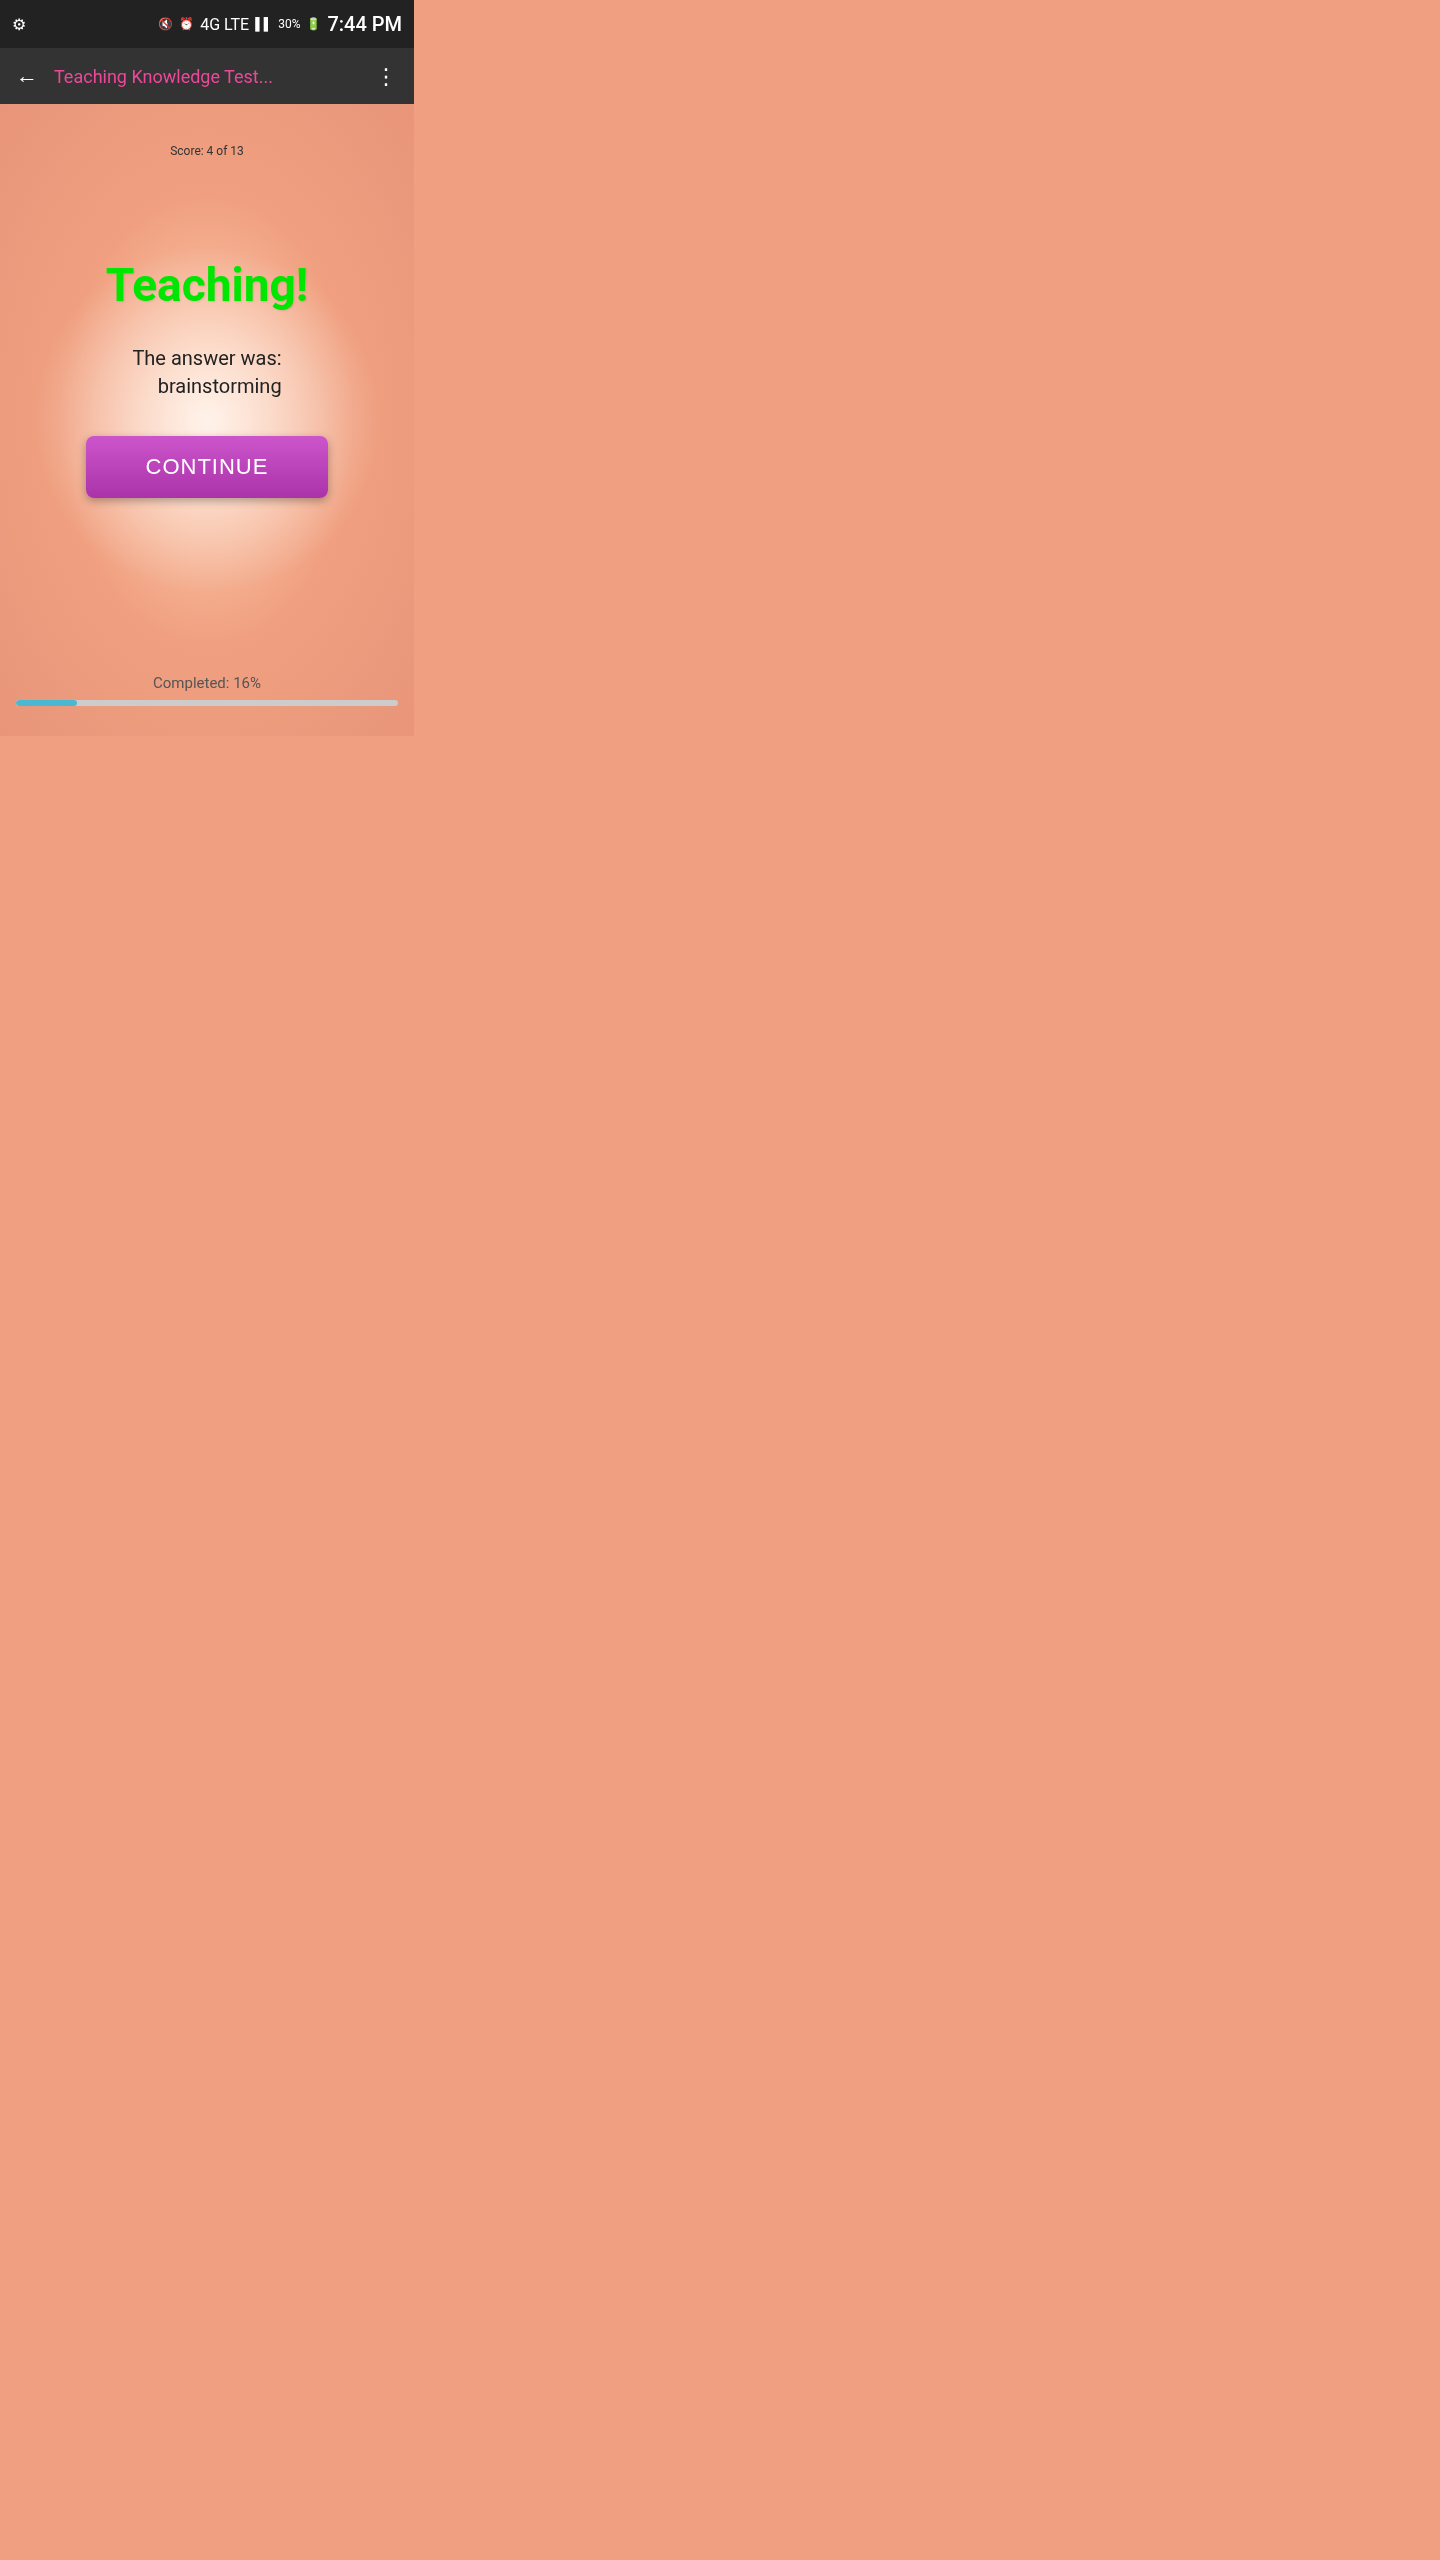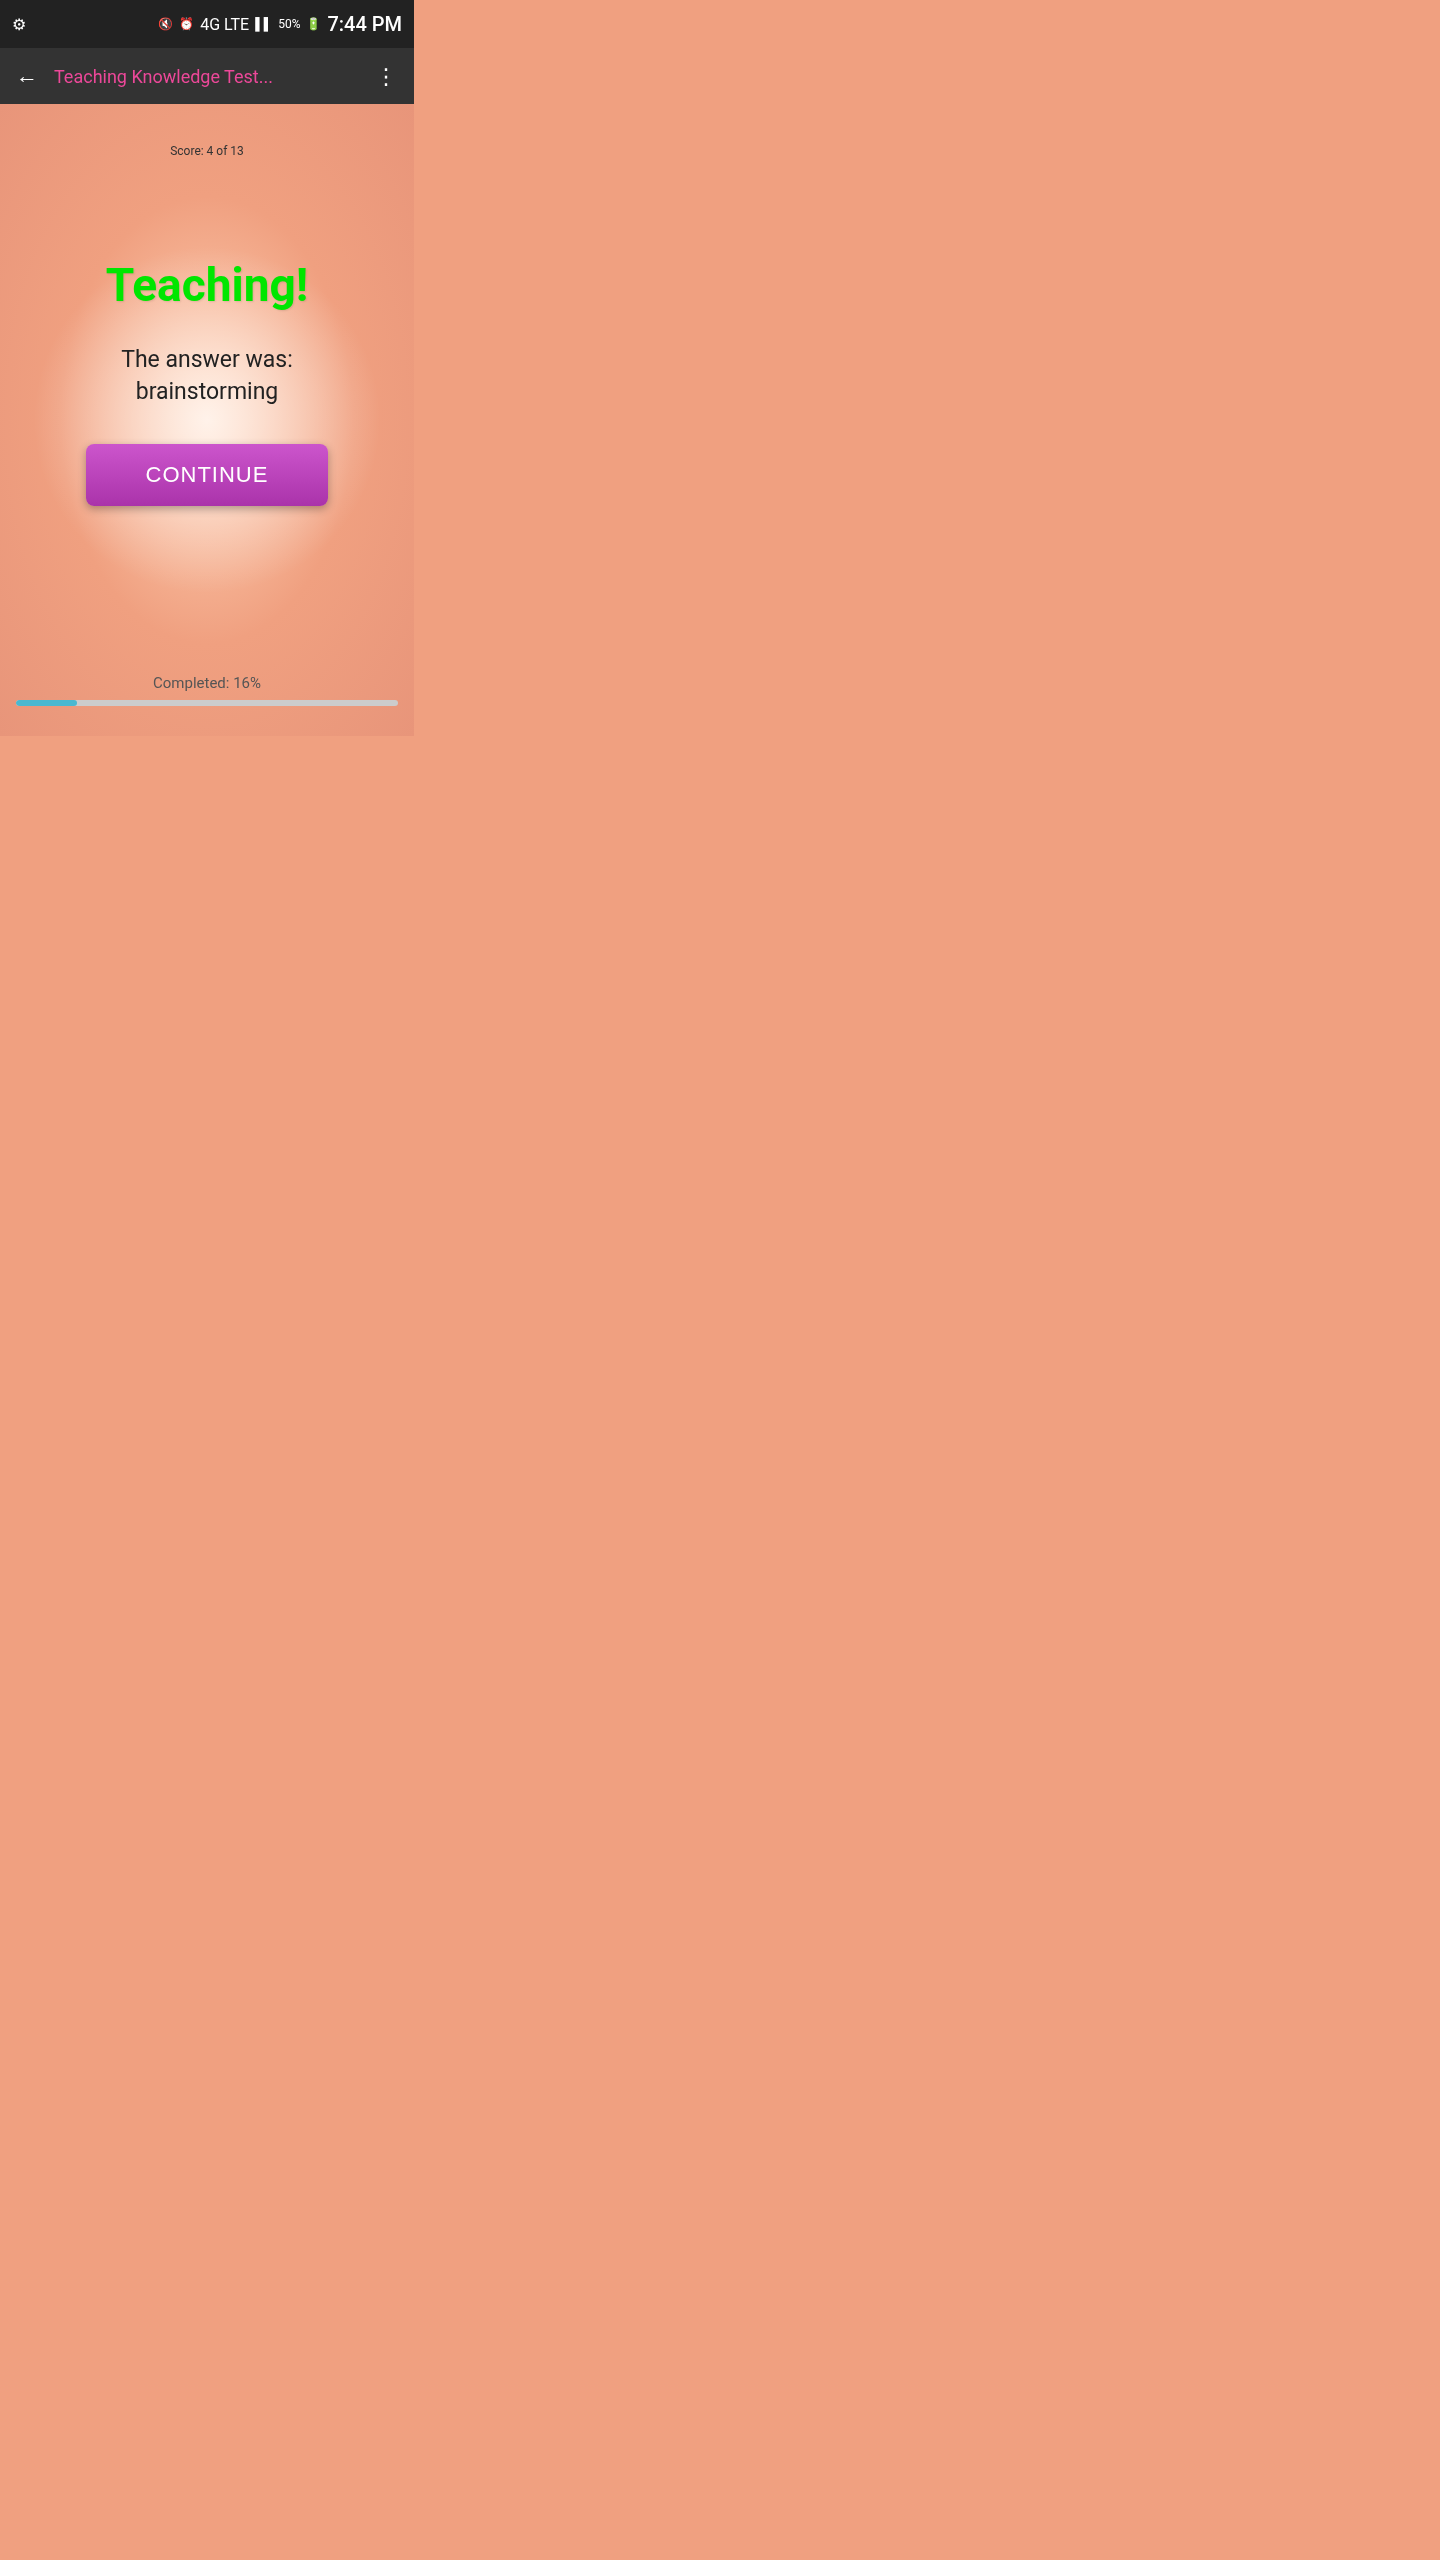--- a/index.html
+++ b/index.html
@@ -134,23 +134,23 @@
 
     .correct-text {
       font-size: 46px;
       font-weight: bold;
       color: #00e600;
       text-shadow: 1px 1px 2px rgba(0,0,0,0.1);
       margin-bottom: 32px;
     }
 
     .answer-text {
-      font-size: 23px;
+      font-size: 20px;
       color: #222;
-      text-align: center;
+      text-align: right;
       line-height: 1.4;
       margin-bottom: 36px;
     }
 
     
     .continue-btn {
       background: linear-gradient(to bottom, #cc55cc, #aa33aa);
       color: white;
       border: none;
       border-radius: 8px;
@@ -201,21 +201,21 @@
 
 <div class="status-bar">
   <div class="status-bar-left">
     <span class="usb-icon">⚙</span>
   </div>
   <div class="status-bar-right">
     <span>🔇</span>
     <span>⏰</span>
     <span style="font-size:16px;">4G LTE</span>
     <span>▌▌</span>
-    <span>50%</span>
+    <span>30%</span>
     <span>🔋</span>
     <span class="time">7:44 PM</span>
   </div>
 </div>
 
 <div class="app-bar">
   <span class="back-arrow">←</span>
   <span class="app-title">Teaching Knowledge Test...</span>
   <span class="more-icon">⋮</span>
 </div>

